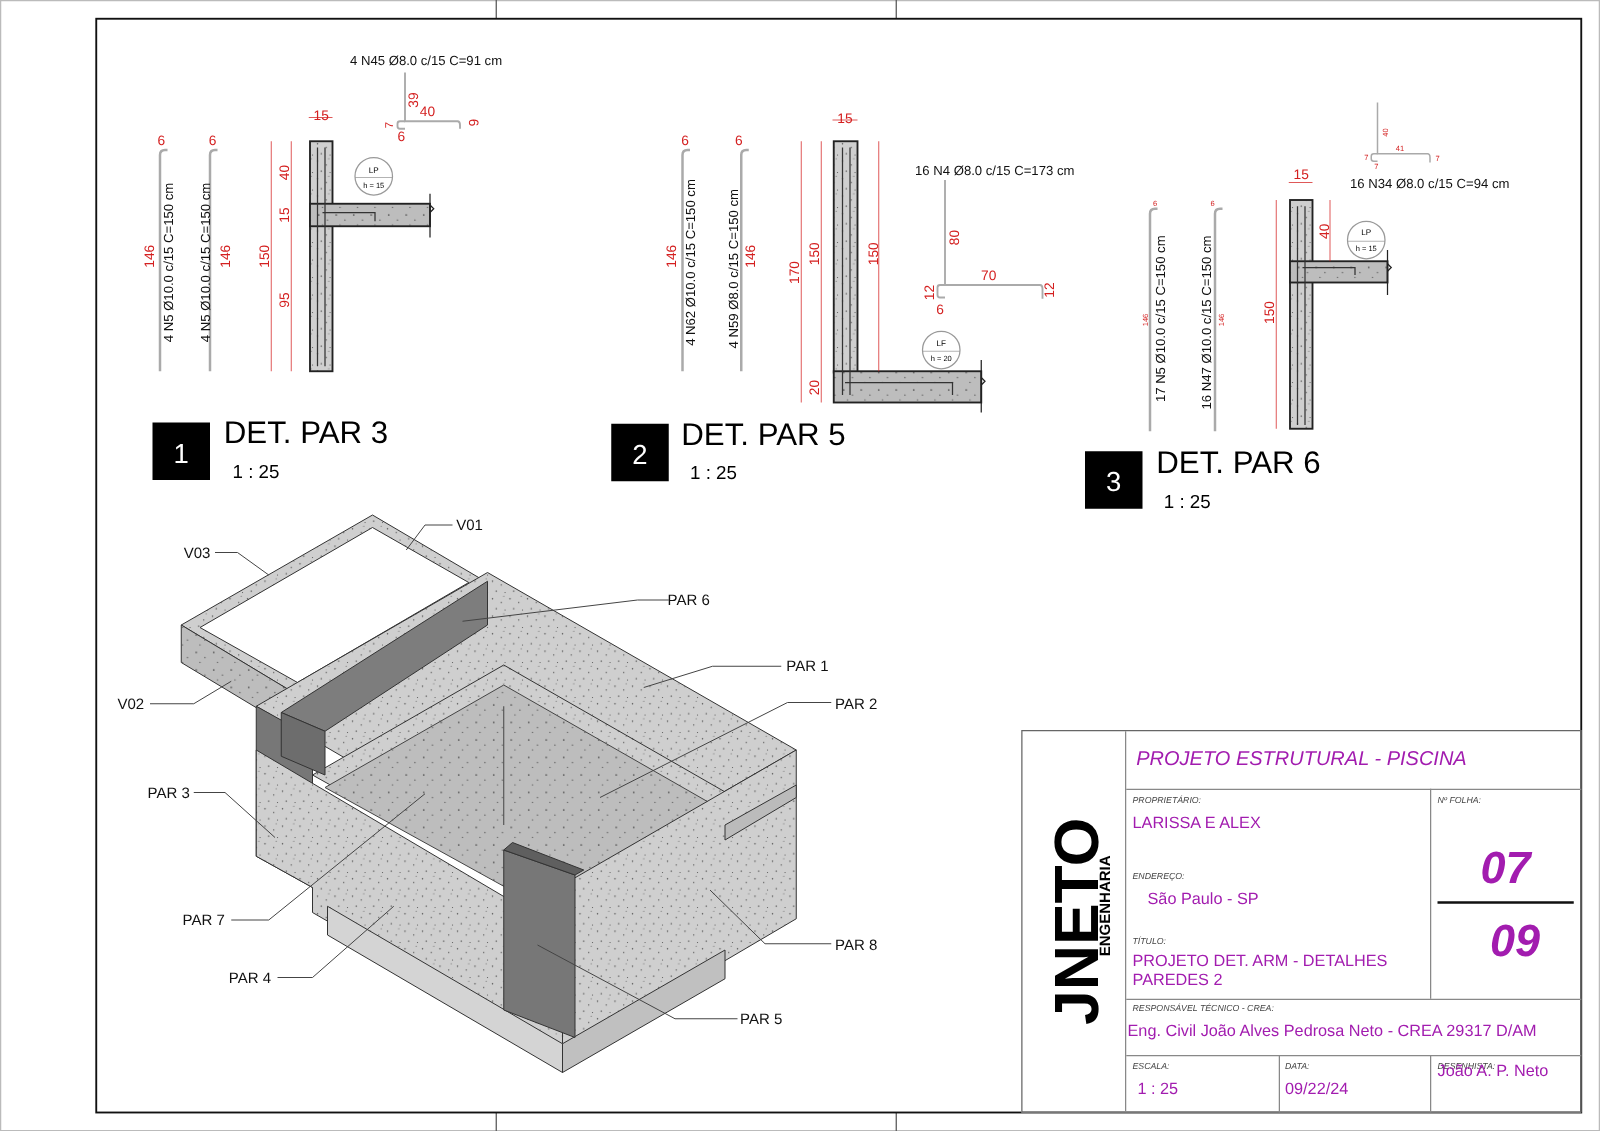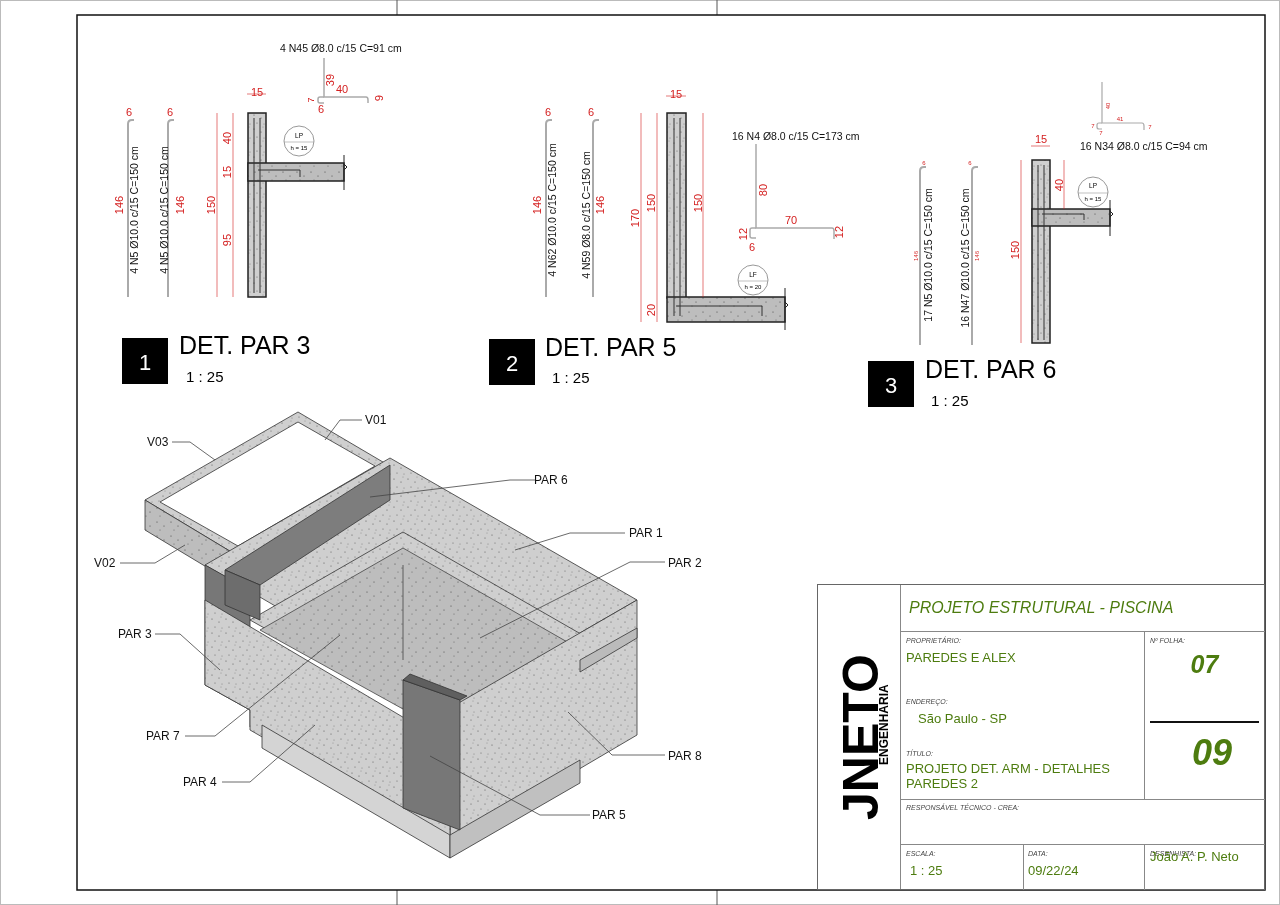--- a/index.html
+++ b/index.html
@@ -5,21 +5,21 @@
   html,body{margin:0;padding:0;background:#fff;}
   body{width:1280px;height:905px;position:relative;overflow:hidden;font-family:"Liberation Sans",sans-serif;color:#111;}
   .sheet{position:absolute;left:0;top:0;width:1280px;height:905px;}
   svg text{font-family:"Liberation Sans",sans-serif;}
   .dim{fill:#d42020;}
   .lbl{fill:#111;}
   .tb{position:absolute;left:817px;top:584px;width:448px;height:306px;border:1px solid #666;box-sizing:border-box;background:#fff;}
   .tb .logo{position:absolute;left:0;top:0;width:82px;height:304px;border-right:1px solid #888;}
   .tb .cell{position:absolute;box-sizing:border-box;}
   .tb .cap{font-size:7px;font-style:italic;color:#444;position:absolute;}
-  .tb .val{font-size:13px;color:#4d7c0f;position:absolute;}
+  .tb .val{font-size:13px;color:#a21caf;position:absolute;}
   .hl{position:absolute;height:1px;background:#888;}
   .vl{position:absolute;width:1px;background:#888;}
 </style>
 </head>
 <body>
 
 <div class="sheet">
 <svg width="1280" height="905" viewBox="0 0 1280 905" xmlns="http://www.w3.org/2000/svg">
   <defs>
     <pattern id="speck" width="14" height="14" patternUnits="userSpaceOnUse">
@@ -250,35 +250,36 @@
       <text transform="translate(70,180) rotate(-90)" font-size="12" font-weight="bold" font-family="DejaVu Sans, sans-serif" fill="#000">ENGENHARIA</text>
     </svg>
   </div>
 
   <div class="cell" style="left:83px;top:0;width:364px;height:46px;">
     <div class="val" style="left:8px;top:14px;font-size:16px;font-style:italic;">PROJETO ESTRUTURAL - PISCINA</div>
   </div>
   <div class="hl" style="left:83px;top:46px;width:364px;"></div>
 
   <div class="cap" style="left:88px;top:52px;">PROPRIETÁRIO:</div>
-  <div class="val" style="left:88px;top:65px;">PAREDES E ALEX</div>
+  <div class="val" style="left:88px;top:65px;">LARISSA E ALEX</div>
   <div class="cap" style="left:88px;top:113px;">ENDEREÇO:</div>
   <div class="val" style="left:88px;top:126px;margin-left:12px;">São Paulo - SP</div>
   <div class="cap" style="left:88px;top:165px;">TÍTULO:</div>
   <div class="val" style="left:88px;top:176px;">PROJETO DET. ARM - DETALHES</div>
   <div class="val" style="left:88px;top:191px;">PAREDES 2</div>
 
   <div class="vl" style="left:326px;top:46px;height:168px;"></div>
   <div class="cap" style="left:332px;top:52px;">Nº FOLHA:</div>
-  <div class="val" style="left:326px;top:65px;width:121px;text-align:center;font-size:25px;font-weight:bold;font-style:italic;">07</div>
+  <div class="val" style="left:326px;top:88px;width:121px;text-align:center;font-size:36px;font-weight:bold;font-style:italic;">07</div>
   <div class="hl" style="left:332px;top:136px;width:109px;background:#111;height:2px;"></div>
   <div class="val" style="left:326px;top:147px;width:121px;font-size:36px;font-weight:bold;font-style:italic;padding-left:48px;">09</div>
 
   <div class="hl" style="left:83px;top:214px;width:364px;"></div>
   <div class="cap" style="left:88px;top:219px;">RESPONSÁVEL TÉCNICO - CREA:</div>
+  <div class="val" style="left:84px;top:232px;">Eng. Civil João Alves Pedrosa Neto -  CREA 29317 D/AM</div>
 
   <div class="hl" style="left:83px;top:259px;width:364px;"></div>
   <div class="vl" style="left:205px;top:259px;height:46px;"></div>
   <div class="vl" style="left:326px;top:259px;height:46px;"></div>
   <div class="cap" style="left:88px;top:265px;">ESCALA:</div>
   <div class="val" style="left:92px;top:278px;">1 : 25</div>
   <div class="cap" style="left:210px;top:265px;">DATA:</div>
   <div class="val" style="left:210px;top:278px;">09/22/24</div>
   <div class="cap" style="left:332px;top:265px;">DESENHISTA:</div>
   <div class="val" style="left:332px;top:264px;">João A. P. Neto</div>

